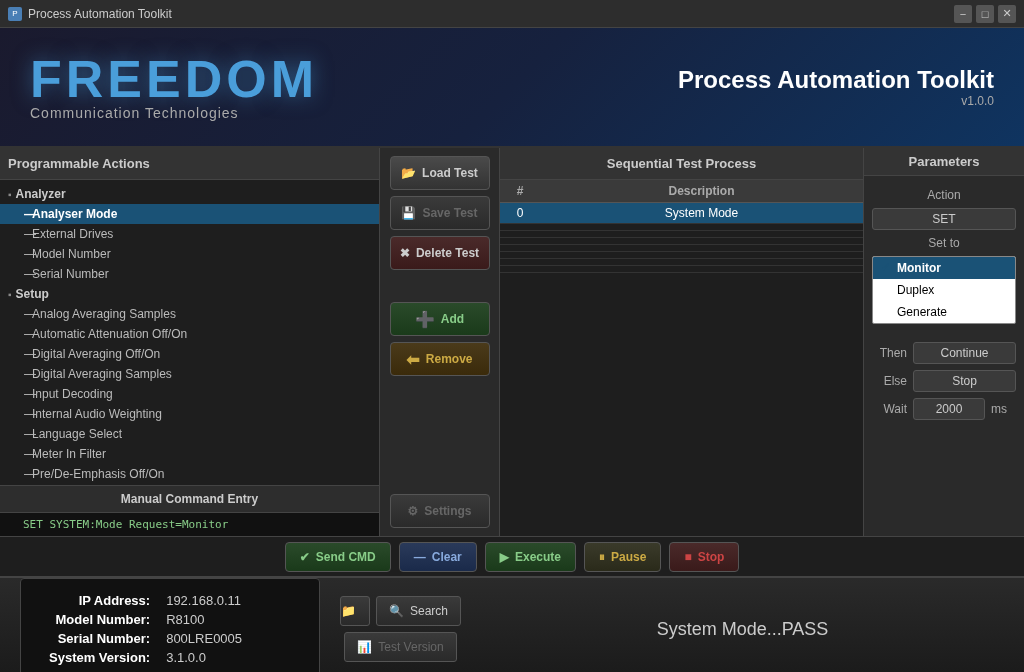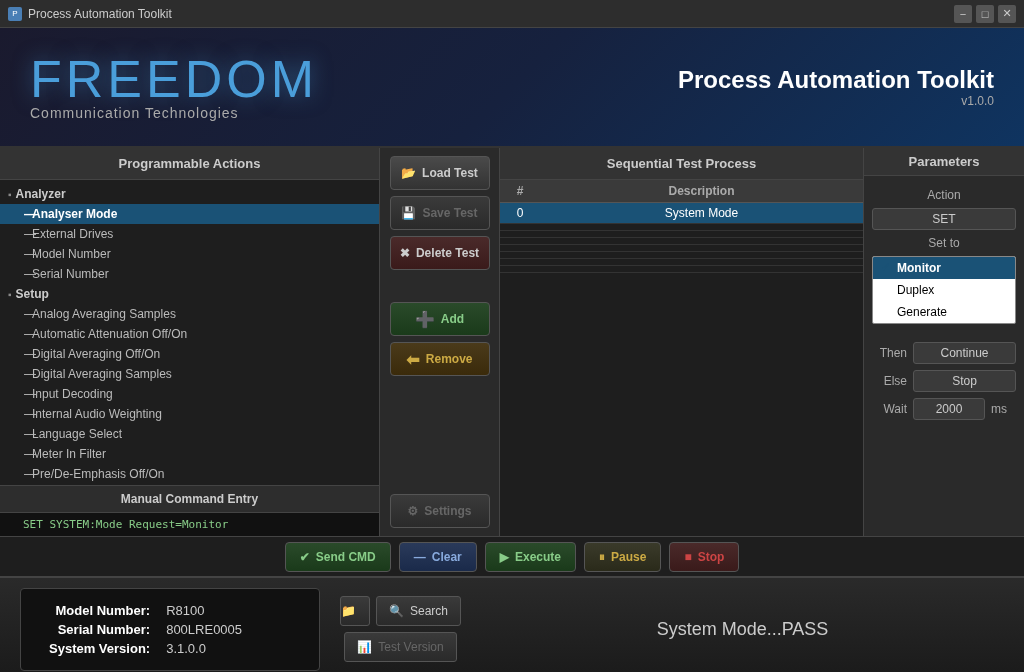--- a/index.html
+++ b/index.html
@@ -68,21 +68,21 @@
       justify-content: space-between;
       padding: 0 30px;
       border-bottom: 2px solid #333;
     }
     .header-logo {
       display: flex;
       flex-direction: column;
     }
     .header-logo .freedom {
       font-size: 52px;
-      font-weight: 400;
+      font-weight: 700;
       color: #4a9eda;
       letter-spacing: 4px;
       line-height: 1;
       text-shadow: 0 0 20px rgba(74,158,218,0.5);
     }
     .header-logo .company {
       font-size: 14px;
       color: #aaa;
       letter-spacing: 1px;
     }
@@ -108,21 +108,20 @@
 
     
     .left-panel {
       width: 380px;
       display: flex;
       flex-direction: column;
       background: #2a2a2a;
       border-right: 1px solid #444;
     }
     .panel-header {
-      text-align: center;
       padding: 8px;
       font-size: 13px;
       color: #ccc;
       font-weight: bold;
       background: #333;
       border-bottom: 1px solid #444;
     }
     .tree-container {
       flex: 1;
       overflow-y: auto;
@@ -611,20 +610,24 @@
   <button class="toolbar-btn stop">
     <span>■</span>
     <span>Stop</span>
   </button>
 </div>
 
 <div class="status-bar">
   <div class="device-info">
     <table>
       <tbody>
+          <tr>
+        <td>IP Address:</td>
+        <td>192.168.0.11</td>
+      </tr>
       <tr>
         <td>Model Number:</td>
         <td>R8100</td>
       </tr>
       <tr>
         <td>Serial Number:</td>
         <td>800LRE0005</td>
       </tr>
       <tr>
         <td>System Version:</td>

